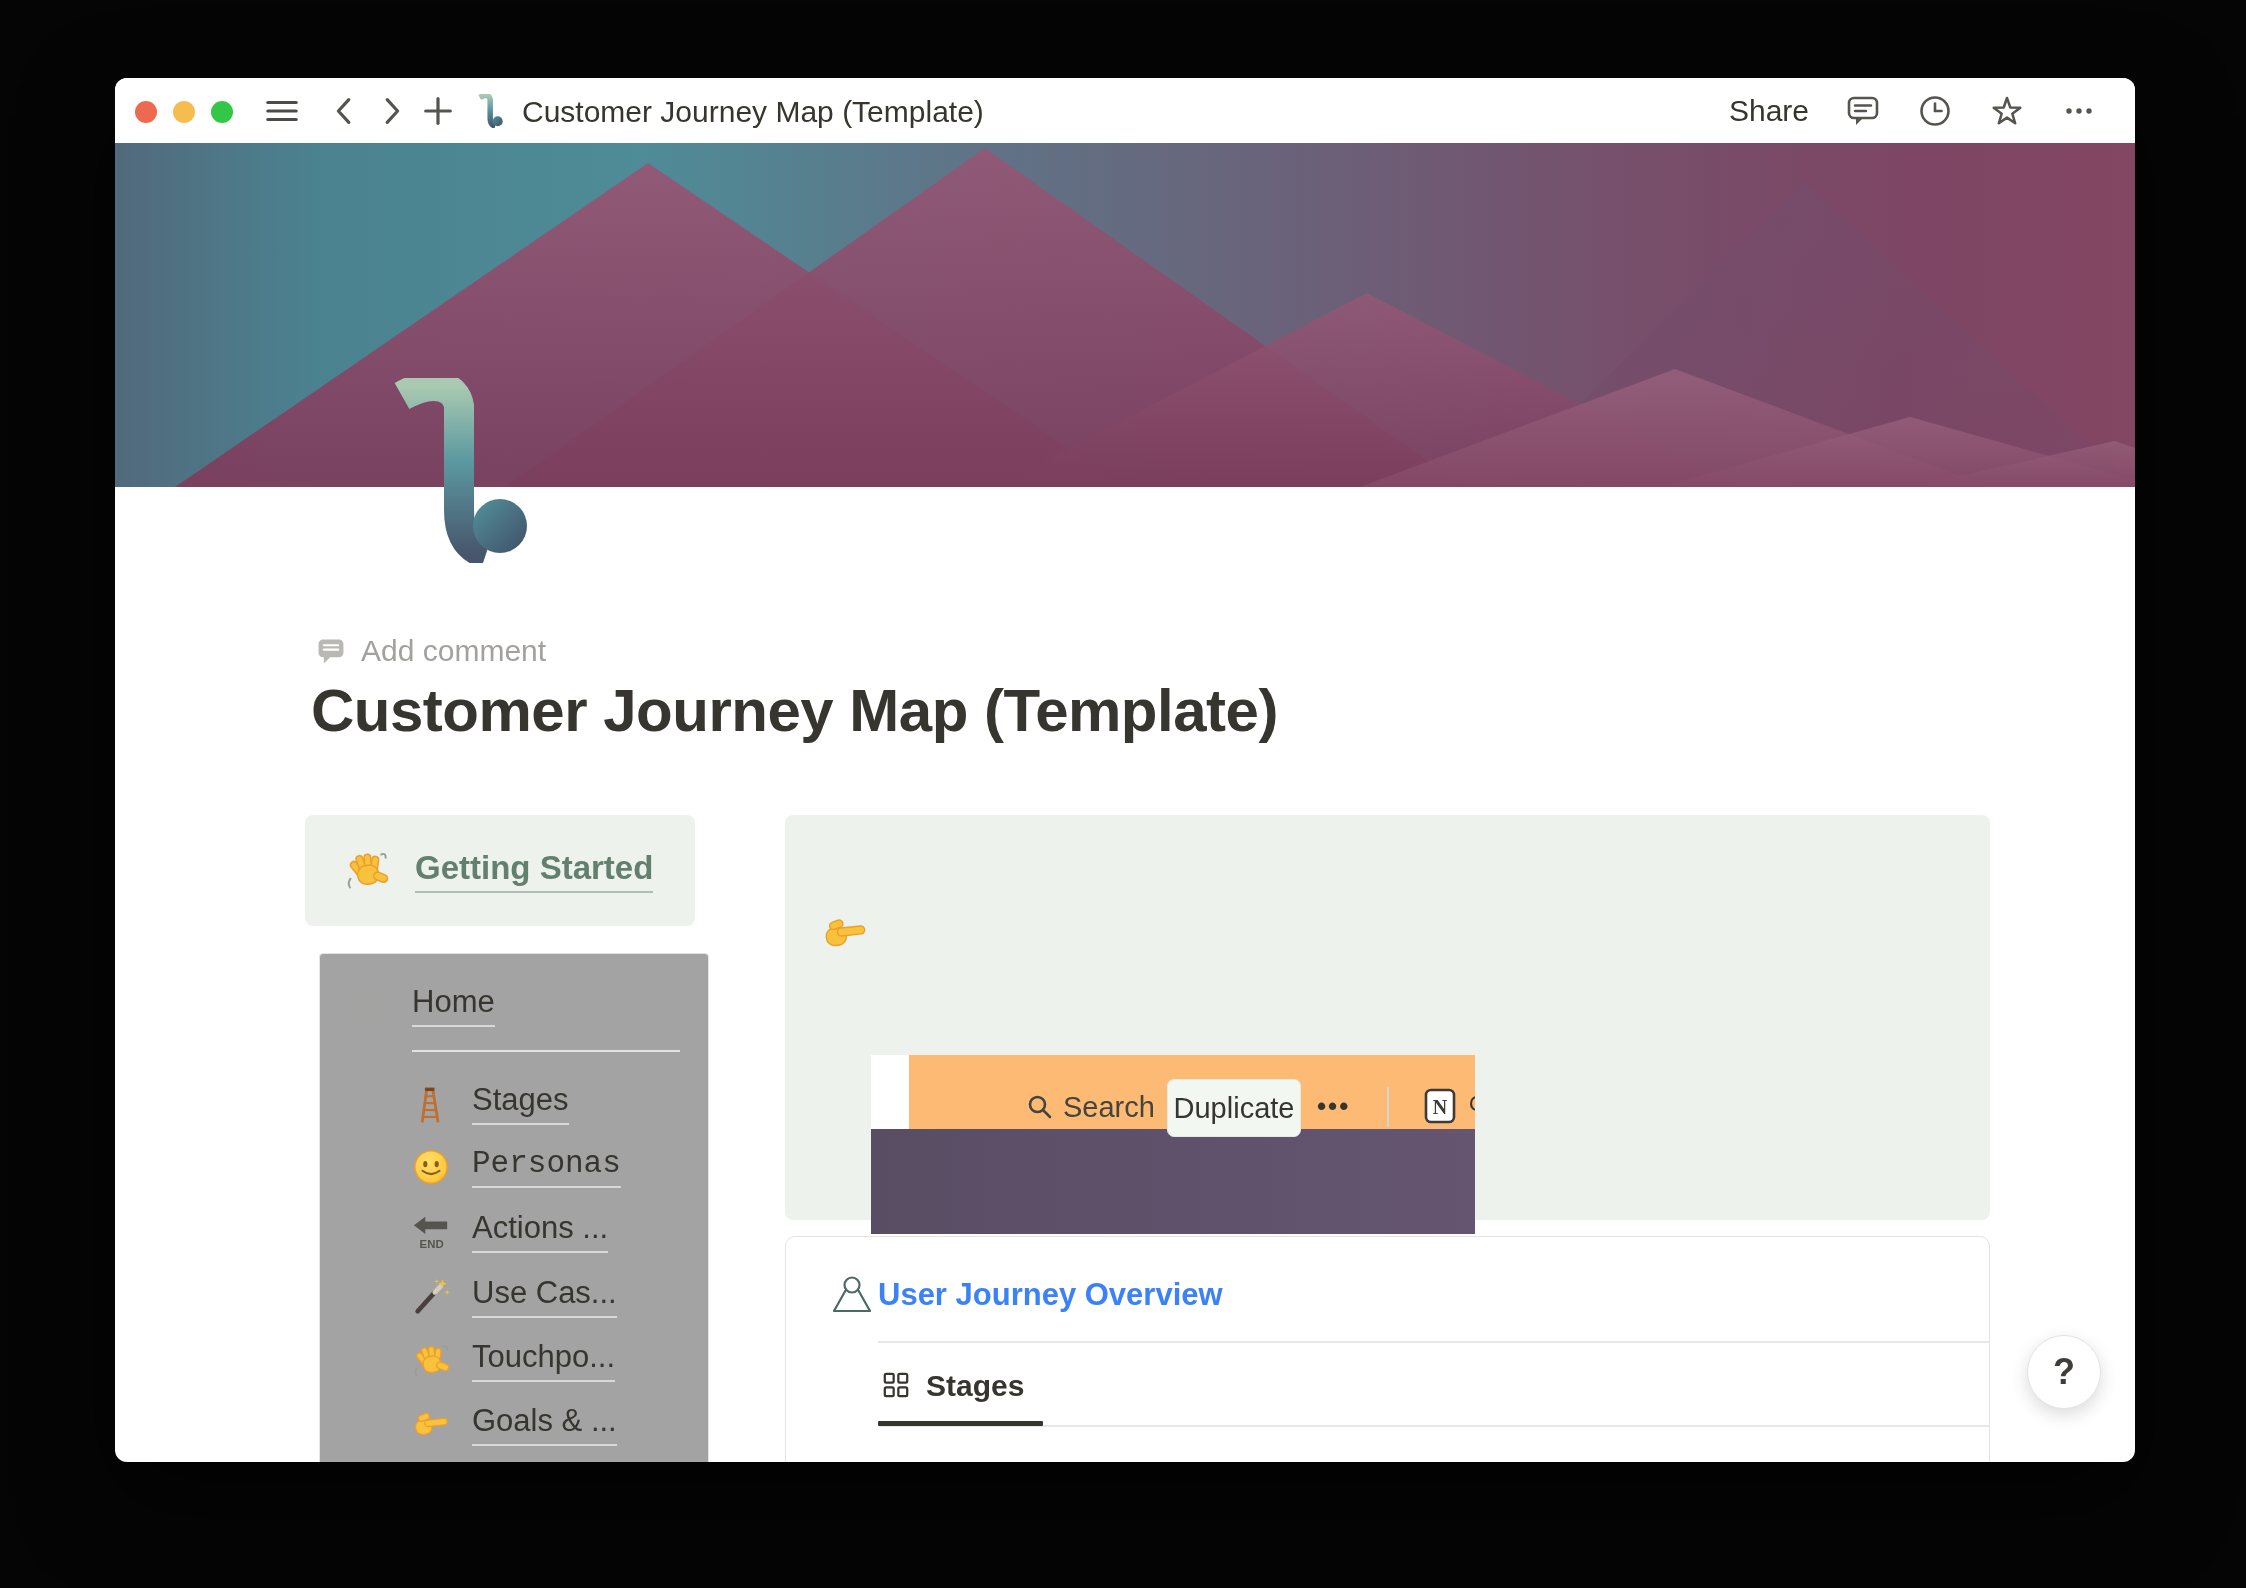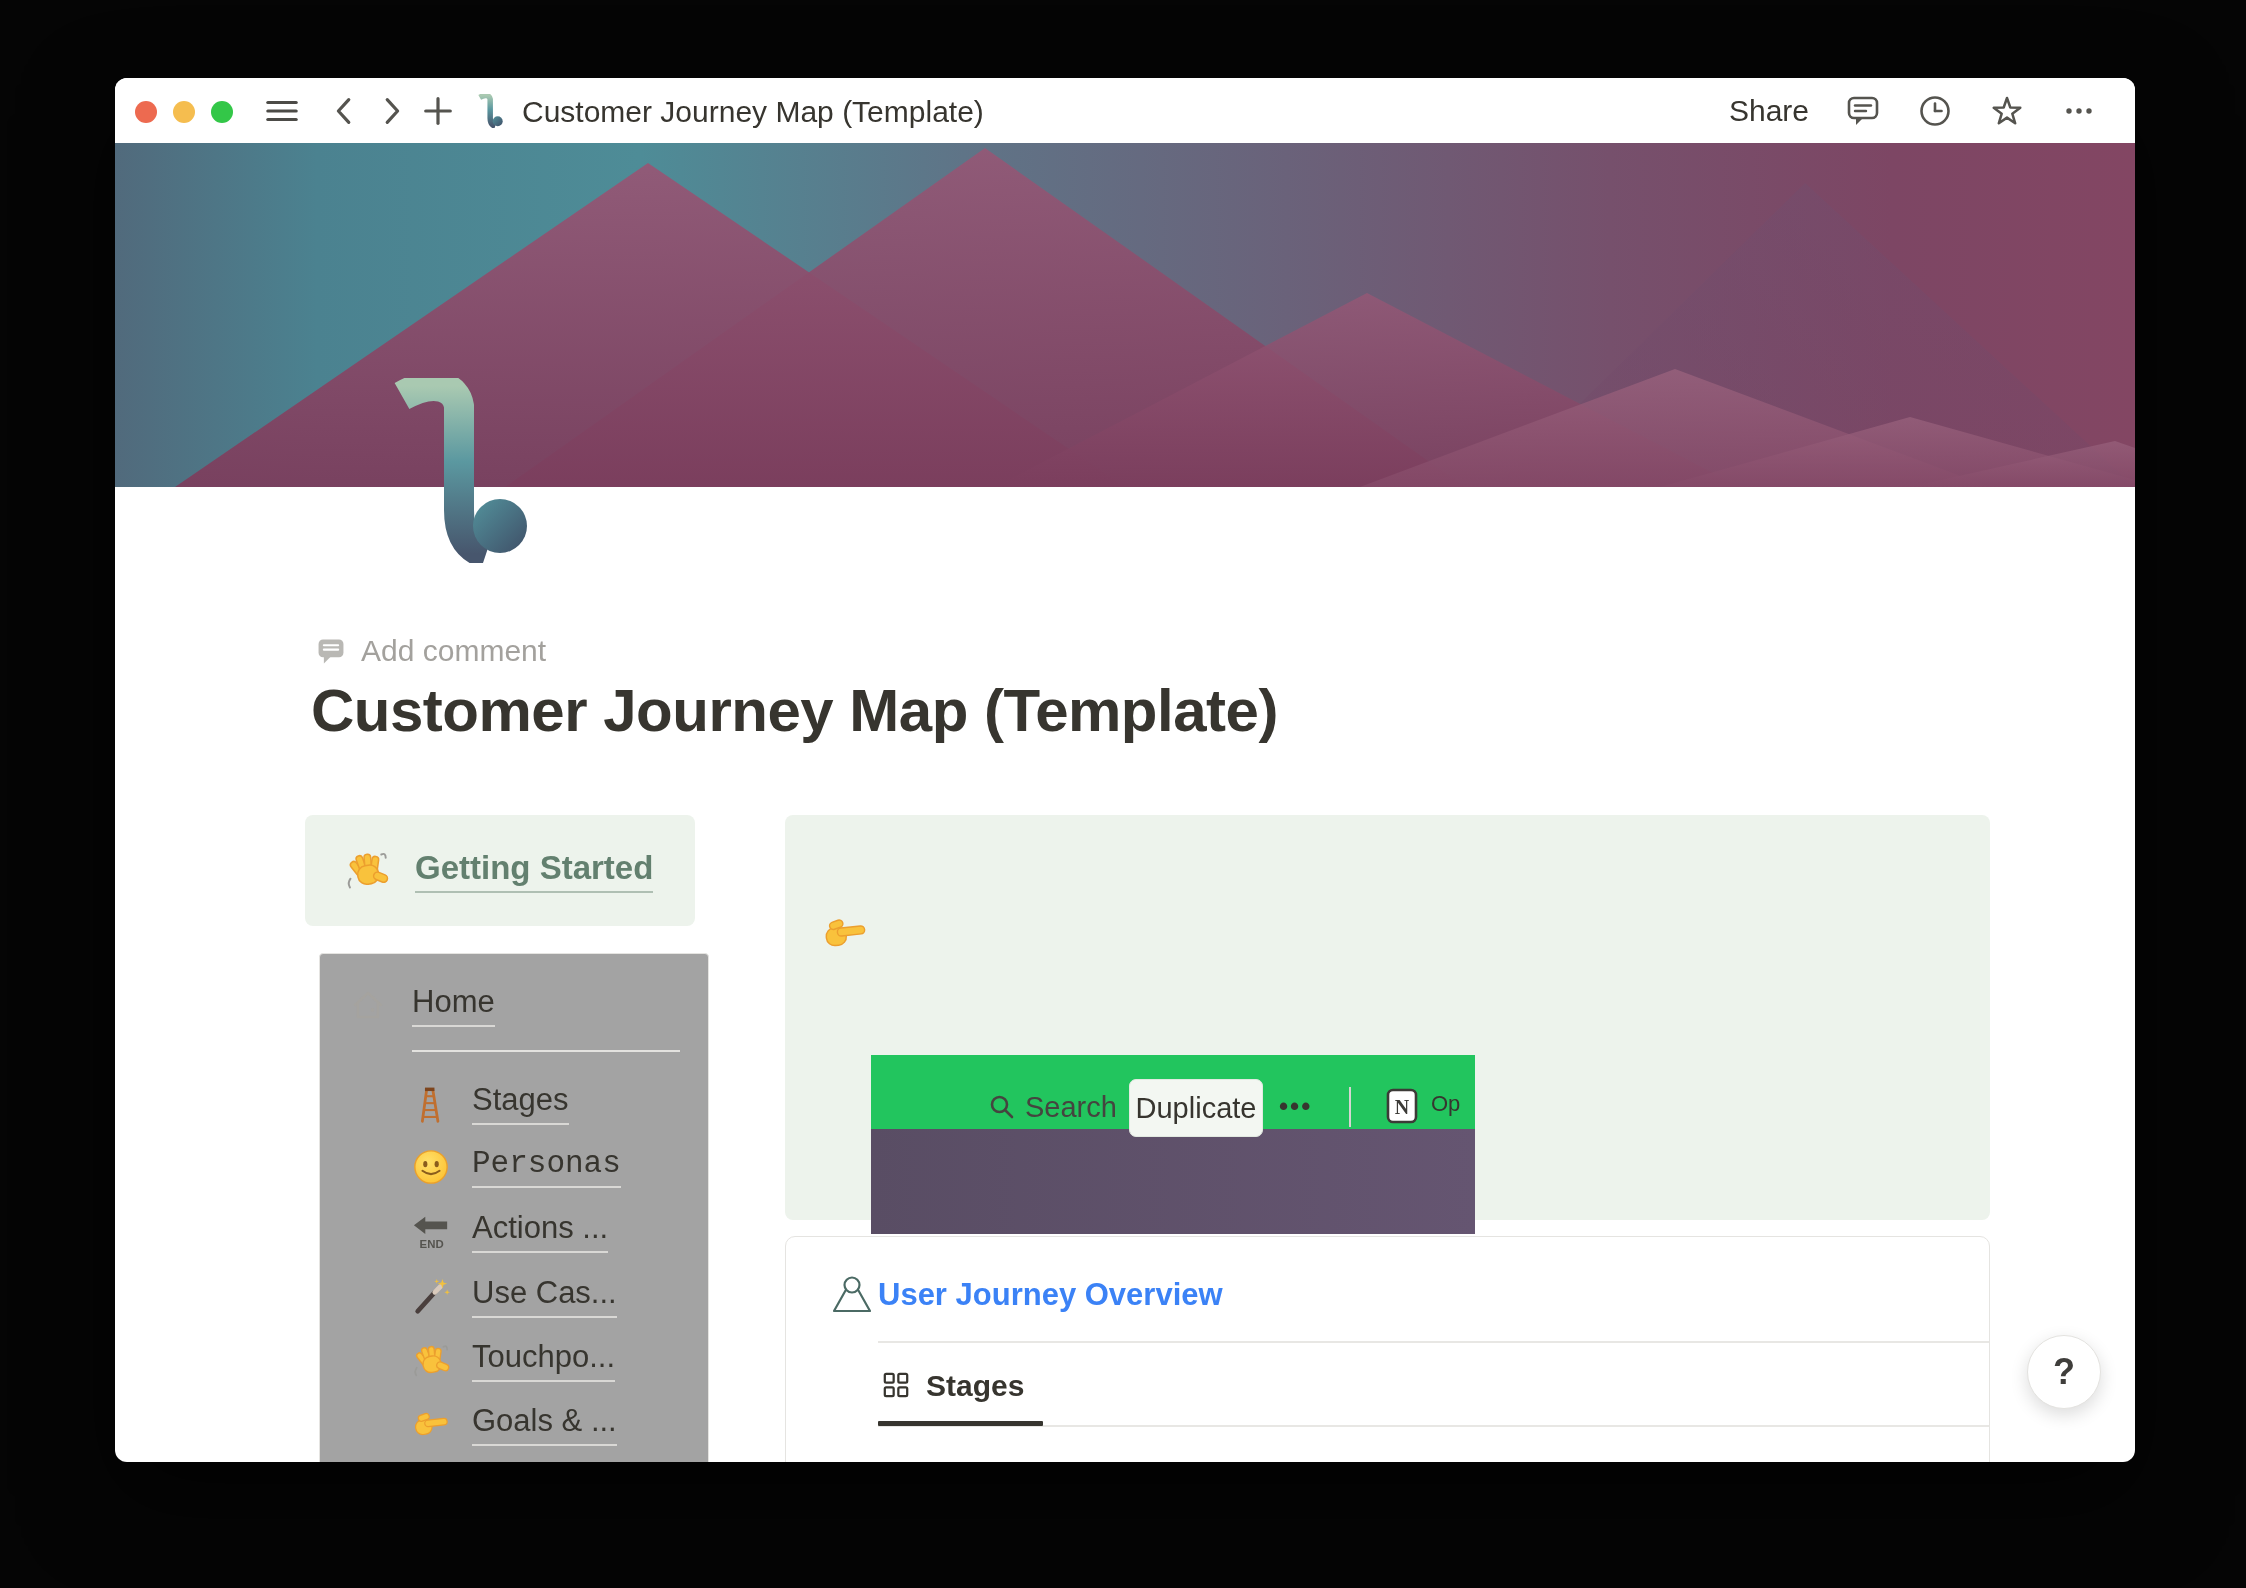--- a/index.html
+++ b/index.html
@@ -58,21 +58,21 @@
 
   
   .callout { position:absolute; left:670px; top:737px; width:1205px; height:405px;
              background:#edf3ec; border-radius:8px; }
   .callout-icon { position:absolute; left:36px; top:98px; width:48px; height:42px; }
   .callout-text { position:absolute; left:108px; top:72px; width:1075px;
                   font-size:31px; line-height:44px; color:#37352f; }
   .inline-link { color:#85837e; border-bottom:1.5px solid #b9b7b2; cursor:pointer; }
 
   .embed { position:absolute; left:86px; top:240px; width:604px; height:209px; background:#fff; overflow:hidden; }
-  .embed-bar { position:relative; width:100%; height:74px; background:#22c55e; }
+  .embed-bar { position:relative; width:100%; height:74px; background:#fdba74;margin-left:38px; }
   .embed-bar .mag { position:absolute; left:118px; top:39px; width:27px; height:27px; }
   .embed-search { position:absolute; left:154px; top:36px; font-size:29px; color:#45443f; }
   .embed-dup { position:absolute; left:258px; top:24px; width:134px; height:58px;
                background:#f3f7f2; border:1.5px solid #e2eae1; border-radius:7px;
                display:flex; align-items:center; justify-content:center; font-size:29px; color:#37352f; }
   .embed-dots { position:absolute; left:408px; top:36px; font-size:26px; font-weight:700; letter-spacing:2px; color:#37352f; }
   .embed-vline { position:absolute; left:478px; top:32px; width:1.5px; height:40px; background:#d6d5d2; }
   .embed-nlogo { position:absolute; left:514px; top:32px; width:34px; height:38px; }
   .embed-open { position:absolute; left:560px; top:36px; font-size:22px; color:#37352f; }
   .embed-purple { width:100%; height:105px; background:linear-gradient(90deg,#594d64,#655571); }

